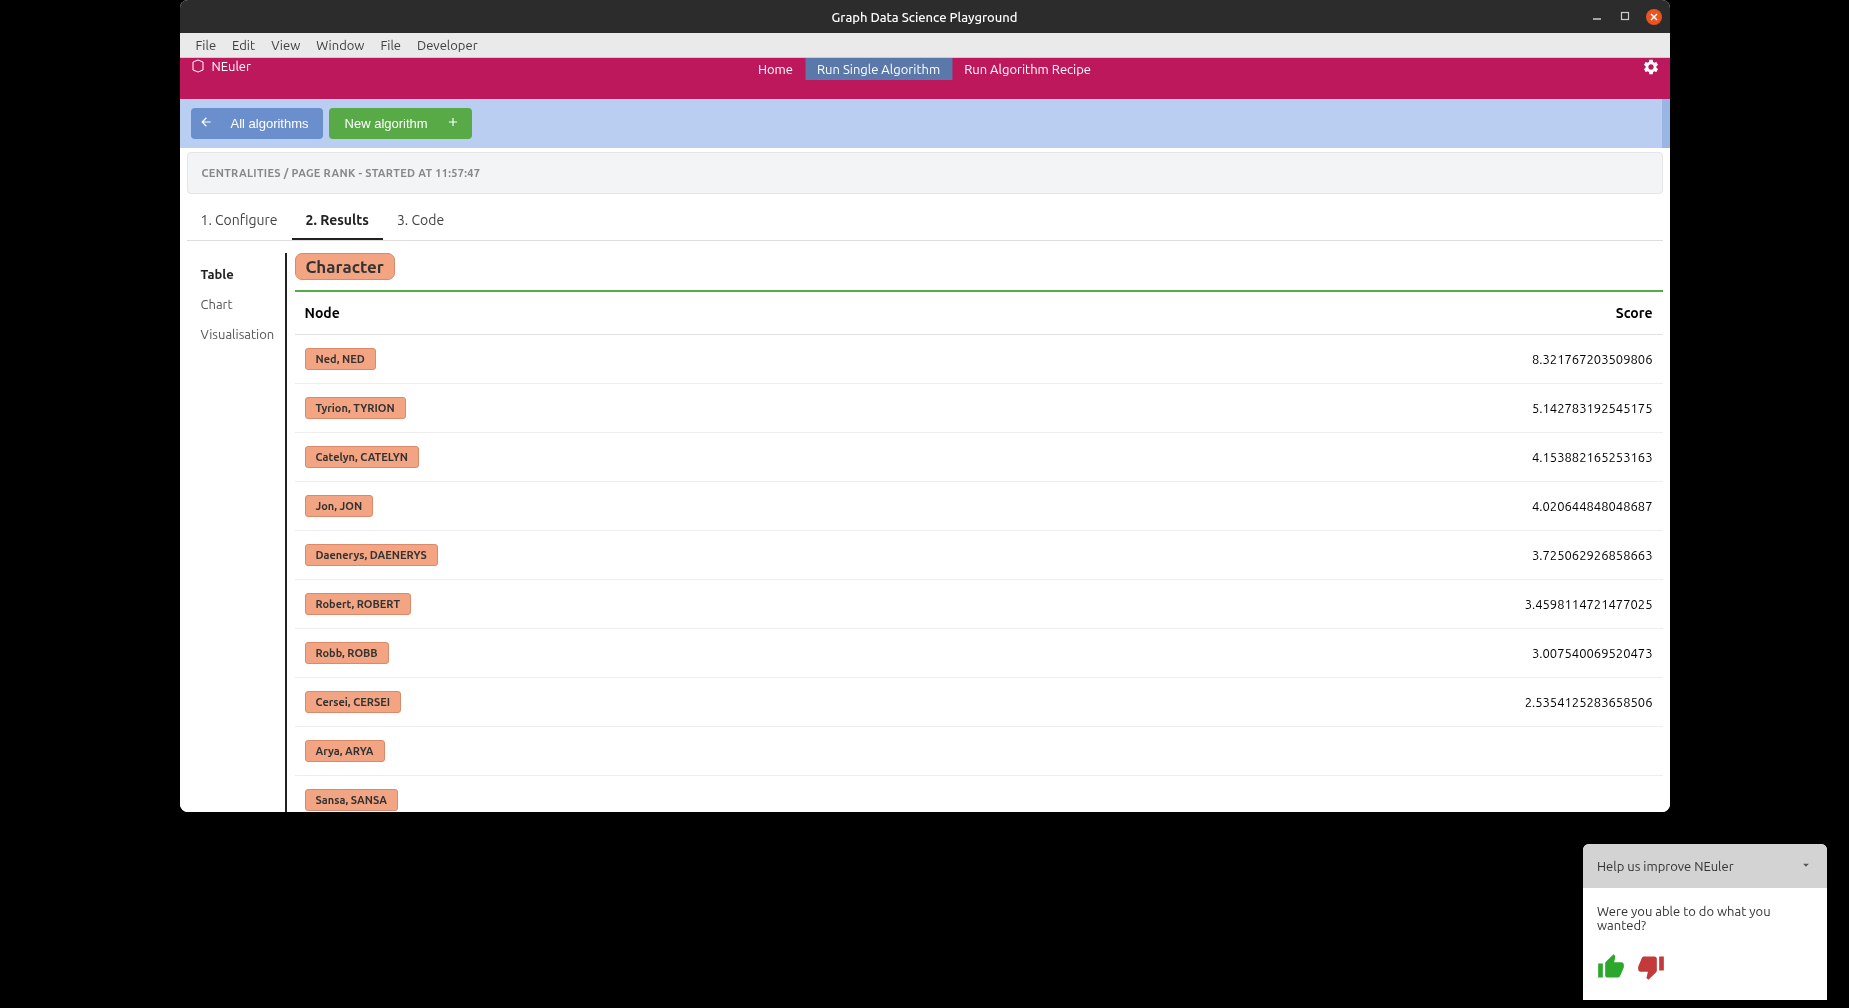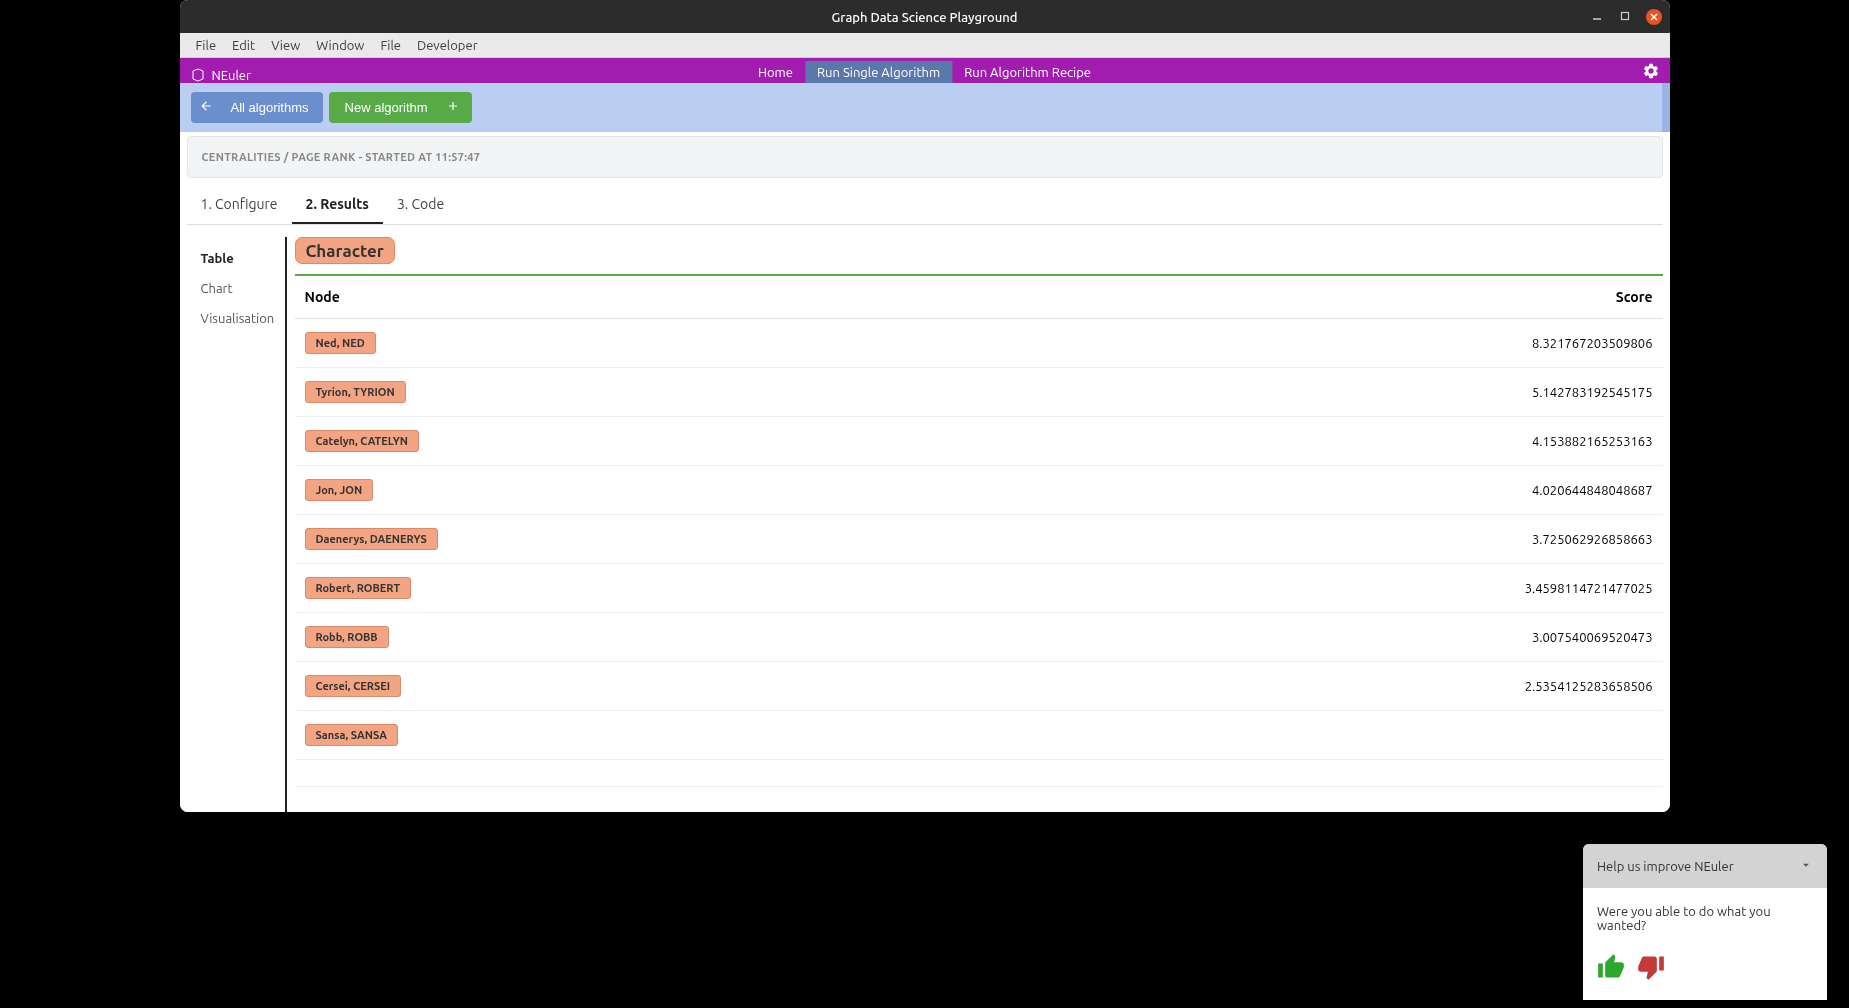--- a/index.html
+++ b/index.html
@@ -10,21 +10,21 @@
     .titlebar { background: #2c2c2c; color: #fff; display: flex; align-items: center; justify-content: center; height: 33px; position: relative; }
     .titlebar-title { font-size: 13px; font-weight: 500; }
     .window-controls { position: absolute; right: 8px; display: flex; gap: 14px; }
     .wc-btn { width: 14px; height: 14px; display: flex; align-items: center; justify-content: center; cursor: pointer; }
     .wc-close { width: 16px; height: 16px; background: #e95420; border-radius: 50%; display: flex; align-items: center; justify-content: center; }
     .wc-close svg { display: block; }
     
     .menubar { background: #eaeaea; height: 25px; display: flex; align-items: center; padding: 0 8px; border-bottom: 1px solid #ccc; }
     .menubar-item { font-size: 13px; color: #404040; padding: 0 8px; cursor: pointer; }
     
-    .appbar { background: #a21caf; color: #fff; height: 25px; display: flex; align-items: flex-end; padding: 0 10px; position: relative; }
+    .appbar { background: #be185d; color: #fff; height: 41px; display: flex; align-items: flex-start; padding: 0 10px; position: relative; }
     .appbar-left { display: flex; align-items: center; gap: 6px; }
     .appbar-logo { width: 16px; height: 16px; }
     .appbar-name { font-size: 13px; }
     .appbar-center { position: absolute; left: 50%; transform: translateX(-50%); display: flex; }
     .appbar-link { font-size: 13px; padding: 4px 12px; cursor: pointer; }
     .appbar-link.active { background: #5a78aa; }
     .appbar-right { position: absolute; right: 10px; }
     
     .toolbar { background: #b9cef1; padding: 9px 11px; display: flex; gap: 6px; border-right: 8px solid #98b5e5; }
     .btn-all-algos { background: #6b8ecd; color: #fff; border: none; border-radius: 4px; padding: 7px 14px 7px 8px; font-size: 13px; display: flex; align-items: center; gap: 18px; cursor: pointer; }
@@ -196,20 +196,24 @@
               </tr>
               <tr>
                 <td><span class="node-chip">Robb, ROBB</span></td>
                 <td>3.007540069520473</td>
               </tr>
               <tr>
                 <td><span class="node-chip">Cersei, CERSEI</span></td>
                 <td>2.5354125283658506</td>
               </tr>
               <tr>
+                <td><span class="node-chip">Arya, ARYA</span></td>
+                <td></td>
+              </tr>
+              <tr>
                 <td><span class="node-chip">Sansa, SANSA</span></td>
                 <td></td>
               </tr>
               <tr>
                 <td></td>
                 <td></td>
               </tr>
             </tbody>
         </table>
       </div>

